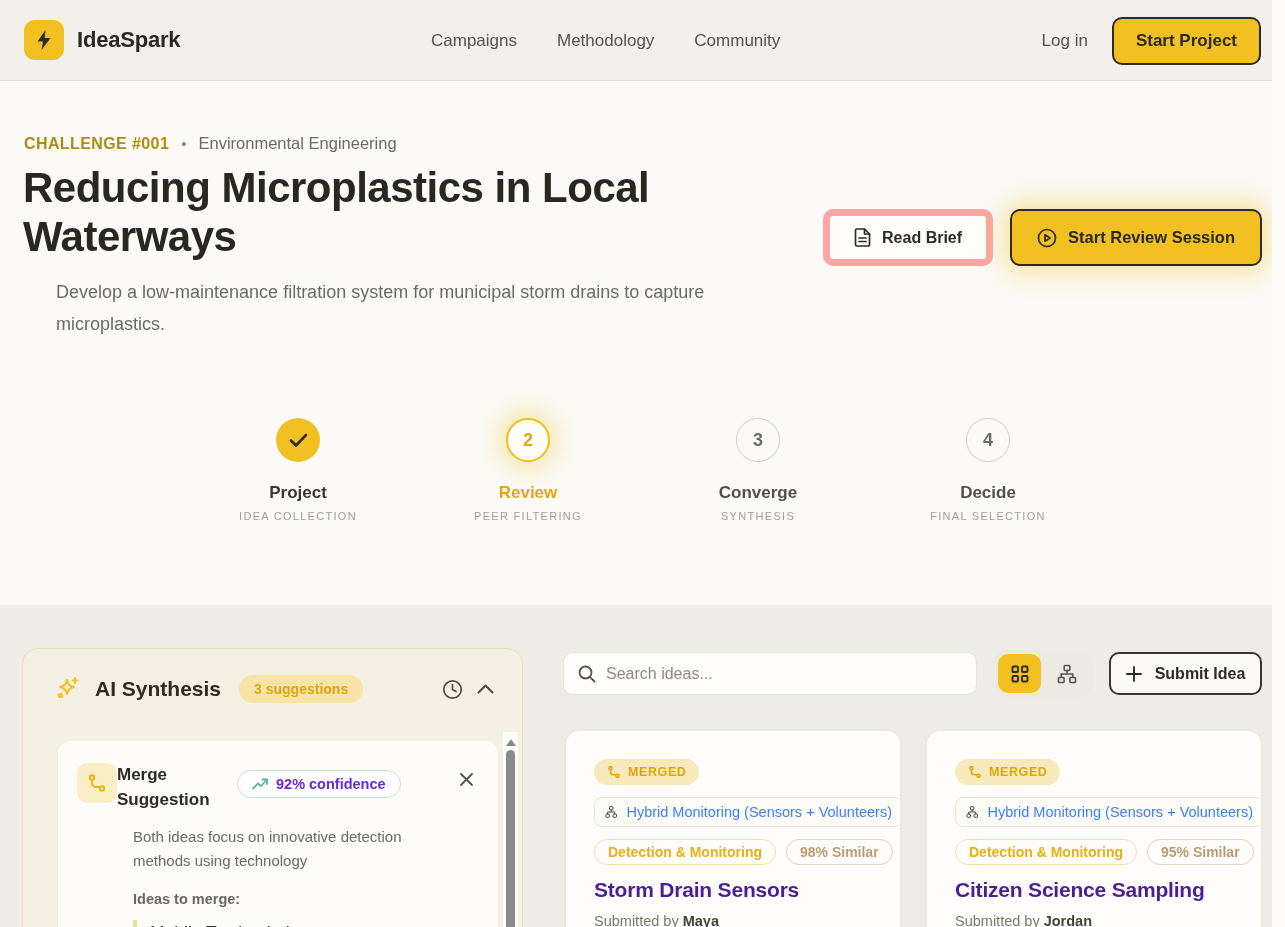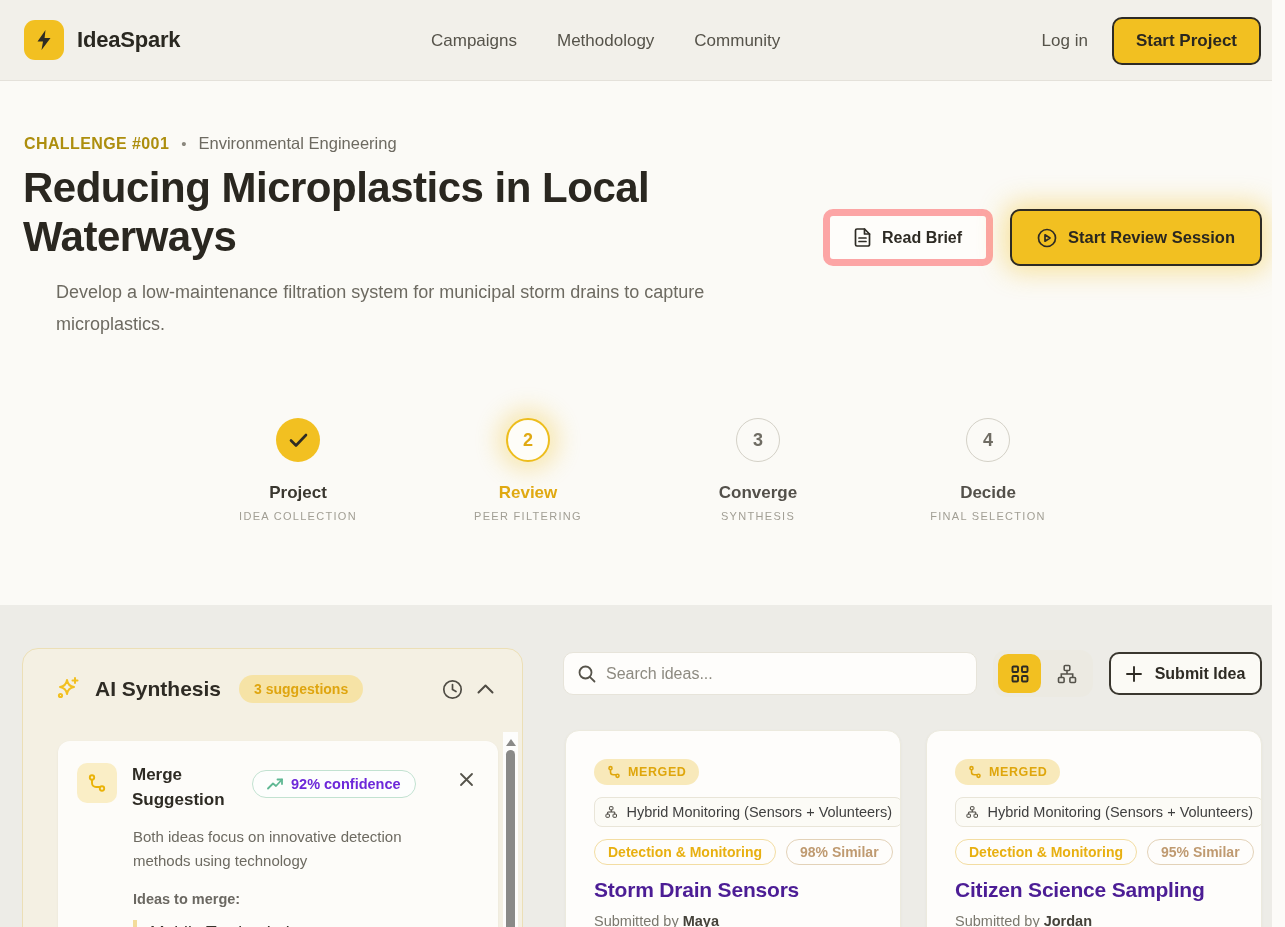--- a/index.html
+++ b/index.html
@@ -100,21 +100,21 @@
   .merge-card {
     position:absolute; left:35px; top:4px; width:440px; height:238px;
     background:#fdfcf9; border-radius:12px; box-shadow:0 1px 3px rgba(0,0,0,0.05);
     padding:22px 24px 0 19px;
   }
   .merge-head { display:flex; align-items:flex-start; }
   .merge-icon-box {
     width:40px; height:40px; border-radius:10px; background:#faeec6; flex:0 0 auto;
     display:flex; align-items:center; justify-content:center;
   }
-  .merge-title { width:112px; margin-left:15px; font-size:17px; font-weight:bold; color:#2e2b24; line-height:1.45; }
+  .merge-title { width:112px; font-size:17px; font-weight:bold; color:#2e2b24; line-height:1.45; }
   .confidence-badge {
     display:flex; align-items:center; gap:8px; margin-left:8px; margin-top:7px;
     padding:5px 14px; border:1px solid #c2e2d1; border-radius:15px; background:#fdfefd;
     color:#6d28d9; font-size:14.5px; font-weight:bold; white-space:nowrap;
   }
   .merge-close { margin-left:auto; margin-top:9px; color:#55534b; cursor:pointer; }
   .merge-body { margin:13px 0 0 56px; width:290px; font-size:15px; line-height:1.6; color:#6d6a61; }
   .merge-ideas-label { margin:18px 0 0 56px; font-size:14.5px; font-weight:bold; color:#6b6862; }
   .merge-idea-item {
     margin:13px 0 0 56px; padding:3px 0 8px 13px; border-left:4px solid #f3dc9b;
@@ -159,21 +159,21 @@
     border-radius:14px; box-shadow:0 1px 3px rgba(0,0,0,0.04); padding:28px 0 0 28px; overflow:hidden;
   }
   .merged-badge {
     display:inline-flex; align-items:center; gap:7px; padding:6px 13px;
     background:#f8e9ba; border-radius:14px; color:#dfa60c;
     font-size:12.5px; font-weight:bold; letter-spacing:0.6px;
   }
   .hybrid-pill {
     margin-top:12px; width:309px; display:flex; align-items:center; gap:9px;
     padding:6px 10px; background:#fcfbf6; border:1px solid #e9e5d8; border-radius:8px;
-    font-size:14.5px; color:#404040; white-space:nowrap; overflow:hidden;
+    font-size:14.5px; color:#3b82f6; white-space:nowrap; overflow:hidden;
   }
   .tag-row { margin-top:12px; display:flex; gap:10px; }
   .tag {
     padding:4px 13px; border-radius:14px; background:#fefdfb;
     font-size:14px; font-weight:bold; white-space:nowrap;
   }
   .tag.category-tag { border:1px solid #f3dda2; color:#e8b011; }
   .tag.similar-tag { border:1px solid #e3d2b8; color:#bf9a70; }
   .idea-title { margin-top:13px; font-size:21px; font-weight:bold; color:#4c1d95; letter-spacing:-0.2px; }
   .idea-author { margin-top:11px; font-size:14.5px; color:#7b786e; }

